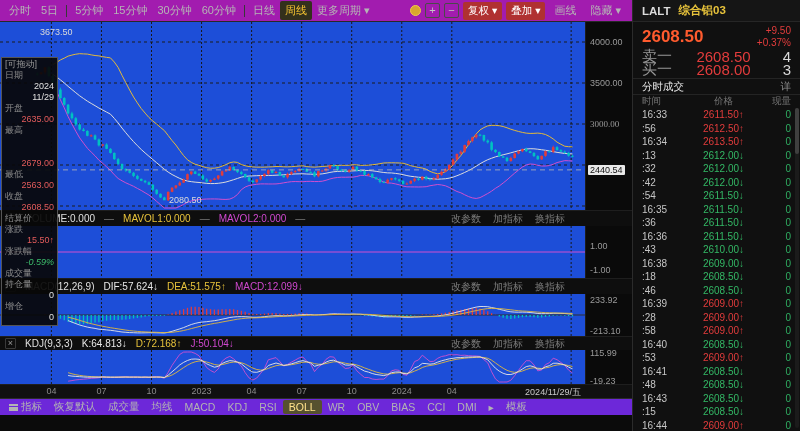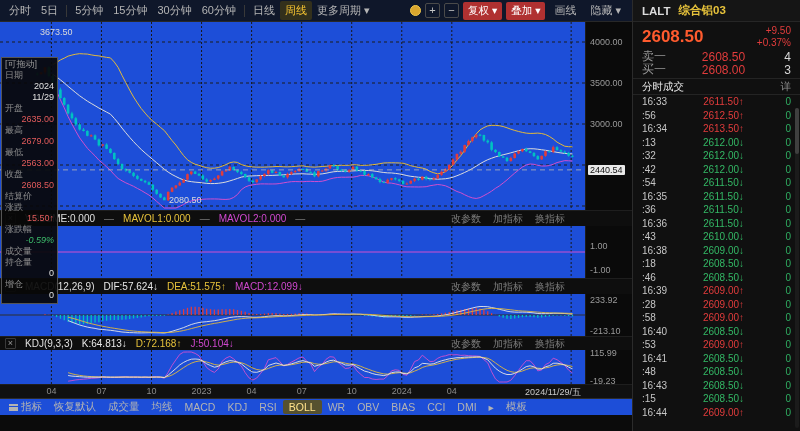--- a/index.html
+++ b/index.html
@@ -4,21 +4,21 @@
 <style>
   *{box-sizing:border-box;margin:0;padding:0}
   html,body{width:800px;height:431px;overflow:hidden;background:#000;
     font-family:"Liberation Sans","DejaVu Sans",sans-serif}
   .app{display:flex;width:800px;height:431px;background:#0b0b0b;color:#ccc}
   .left{width:633px;display:flex;flex-direction:column;position:relative;
     border-right:1px solid #2b2b2b;background:#0b0b0b}
   .right{flex:1;display:flex;flex-direction:column;background:#101010;position:relative}
 
   
-  .topbar{height:22px;display:flex;align-items:center;background:#0f172a;
+  .topbar{height:22px;display:flex;align-items:center;background:#a21caf;
     border-bottom:1px solid #282828;padding:8px 4px;font-size:11px;white-space:nowrap}
   .tb-item{padding:2px 5px;color:#b5b5b5;cursor:pointer}
   .tb-item.active{color:#f6c331;background:#33301c;border-radius:2px}
   .tb-sep{width:1px;height:12px;background:#383838;margin:0 3px}
   .tb-right{margin-left:auto;display:flex;align-items:center;gap:4px;padding-right:2px}
   .tb-sq{width:15px;height:15px;border:1px solid #4a4a4a;color:#c5c5c5;text-align:center;
     line-height:13px;font-size:11px;border-radius:2px;cursor:pointer}
   .tb-red{background:#b03131;color:#fff;padding:2px 5px;border-radius:2px;font-size:10.5px;cursor:pointer}
   .coin{width:11px;height:11px;border-radius:50%;background:#d9a62e;border:1px solid #f2c94c}
 
@@ -47,21 +47,21 @@
   .acts{margin-left:auto;margin-right:62px;display:flex;gap:12px;color:#7c7c7c}
   .acts span{cursor:pointer}
 
   
   .xaxis-row{height:14px;display:flex;background:#101010;border-top:1px solid #1e1e1e}
   .xaxis{position:relative;width:585px;font-size:9px;color:#8b8b8b}
   .xaxis span{position:absolute;top:1px;transform:translateX(-50%);white-space:nowrap}
   .xaxis span.last{transform:none;color:#c9c9c9}
 
   
-  .botbar{height:17px;display:flex;align-items:center;background:#1d4ed8;
+  .botbar{height:17px;display:flex;align-items:center;background:#6d28d9;
     border-top:1px solid #2b2b2b;font-size:10.5px;color:#b3b3b3;padding:0 3px;overflow:hidden}
   .bb-item{padding:1px 6px;white-space:nowrap;cursor:pointer;display:flex;align-items:center;gap:3px}
   .bb-item.active{background:#56512f;color:#ffe28a;border-radius:2px}
   .bars{display:inline-block;width:9px;height:7px;border-top:2px solid #b3b3b3;
     border-bottom:2px solid #b3b3b3;position:relative}
   .bars::after{content:"";position:absolute;left:0;top:1.5px;width:9px;height:2px;background:#b3b3b3}
 
   
   .tooltip{position:absolute;left:1px;top:57px;width:57px;background:rgba(8,8,8,.93);
     border:1px solid #555;z-index:40;font-size:9px;padding:1px 3px 2px;line-height:11px}
@@ -70,21 +70,21 @@
   .tval{text-align:right}
 
   
   .q-head{height:22px;display:flex;align-items:center;gap:8px;padding:0 9px;
     border-bottom:1px solid #262626;font-size:11.5px;background:#151515}
   .q-code{color:#dcdcdc;font-weight:bold}
   .q-name{color:#e8c33b;font-weight:bold}
   .q-price-row{display:flex;align-items:center;padding:3px 9px 1px;gap:12px}
   .q-price{font-size:17px;font-weight:bold;color:#ff5b2e}
   .q-chg{font-size:10px;color:#e23c3c;text-align:right;line-height:12px;margin-left:auto}
-  .q-book{padding:0 9px;font-size:12px}
+  .q-book{padding:0 9px;font-size:15px}
   .q-book-row{display:flex;height:13px;align-items:center}
   .q-book-row .lb{color:#979797;width:32px}
   .q-book-row .pr{color:#e23c3c;flex:1;text-align:center}
   .q-book-row .vl{color:#d8d8d8;width:18px;text-align:right}
   .q-tab-row{display:flex;align-items:center;height:17px;padding:0 9px;margin-top:2px;
     border-top:1px solid #242424;border-bottom:1px solid #242424;font-size:10.5px}
   .q-tab{color:#ececec;cursor:pointer}
   .q-detail{margin-left:auto;color:#8b8b8b;cursor:pointer}
   .q-cols{display:flex;height:13px;align-items:center;padding:0 9px;font-size:9.5px;color:#767676}
   .q-cols span:nth-child(1){width:36px}
@@ -431,21 +431,21 @@
             <line x1="572.4499999999999" x2="572.4499999999999" y1="133.1172066080516" y2="135.3836452352628" stroke="#00c2c2" stroke-width="0.9"></line>
             <rect x="571.15" y="133.69174916036647" width="2.6" height="1" fill="#00c2c2"></rect>
             <line x1="0" x2="585" y1="147.87572" y2="147.87572" stroke="#b9b9b9" stroke-width="0.8" stroke-dasharray="5,4"></line>
             <text x="40" y="13" fill="#dadada" font-size="9">3673.50</text>
             <text x="169.05" y="181" fill="#dadada" font-size="9">2080.50</text>
           </svg>
       </div>
       <div class="axis" id="main-axis">
           <span class="albl" style="top: 20px;">4000.00</span>
           <span class="albl" style="top: 61px;">3500.00</span>
-          <span class="albl" style="top: 102px;">3000.00</span>
+          <span class="albl" style="top: 102px; font-family: Liberation Serif, serif;">3000.00</span>
           <div class="ptag" style="top: 148px;">2440.54</div>
         </div>
     </div>
 
     <div class="phead" id="vol-head">
         <span class="xicon">×</span>
         <span style="color: rgb(224, 224, 224);">VOLUME:0.000</span>
         <span style="color: rgb(119, 119, 119);">—</span>
         <span style="color: rgb(232, 195, 59);">MAVOL1:0.000</span>
         <span style="color: rgb(119, 119, 119);">—</span>
@@ -754,21 +754,21 @@
       </div>
 
     <div class="tooltip" id="tooltip">
         <div class="tip-drag">[可拖动]</div>
         <div class="tlab">日期</div>
         <div class="tval" style="color: rgb(224, 224, 224);">2024</div>
         <div class="tval" style="color: rgb(224, 224, 224);">11/29</div>
         <div class="tlab">开盘</div>
         <div class="tval" style="color: rgb(226, 91, 91);">2635.00</div>
         <div class="tlab">最高</div>
-        <div class="tval" style="color: rgb(226, 91, 91);">2679.00</div>
+        <div class="tval" style="color: rgb(226, 91, 91); margin-top: 22px;">2679.00</div>
         <div class="tlab">最低</div>
         <div class="tval" style="color: rgb(226, 91, 91);">2563.00</div>
         <div class="tlab">收盘</div>
         <div class="tval" style="color: rgb(226, 91, 91);">2608.50</div>
         <div class="tlab">结算价</div>
         <div class="tlab">涨跌</div>
         <div class="tval" style="color: rgb(226, 91, 91);">15.50↑</div>
         <div class="tlab">涨跌幅</div>
         <div class="tval" style="color: rgb(61, 189, 107); font-style: italic;">-0.59%</div>
         <div class="tlab">成交量</div>
@@ -800,20 +800,25 @@
       <div class="q-book-row">
         <span class="lb">买一</span>
         <span class="pr">2608.00</span>
         <span class="vl">3</span>
       </div>
     </div>
     <div class="q-tab-row">
       <span class="q-tab">分时成交</span>
       <span class="q-detail">详</span>
     </div>
+    <div class="q-cols" id="q-cols">
+        <span>时间</span>
+        <span>价格</span>
+        <span>现量</span>
+      </div>
     <div class="q-list" id="q-list">
         <div class="t-row">
           <span class="t-time">16:33</span>
           <span class="t-price" style="color: rgb(226, 60, 60);">2611.50↑</span>
           <span class="t-vol">0</span>
         </div>
         <div class="t-row">
           <span class="t-time">:56</span>
           <span class="t-price" style="color: rgb(226, 60, 60);">2612.50↑</span>
           <span class="t-vol">0</span>

